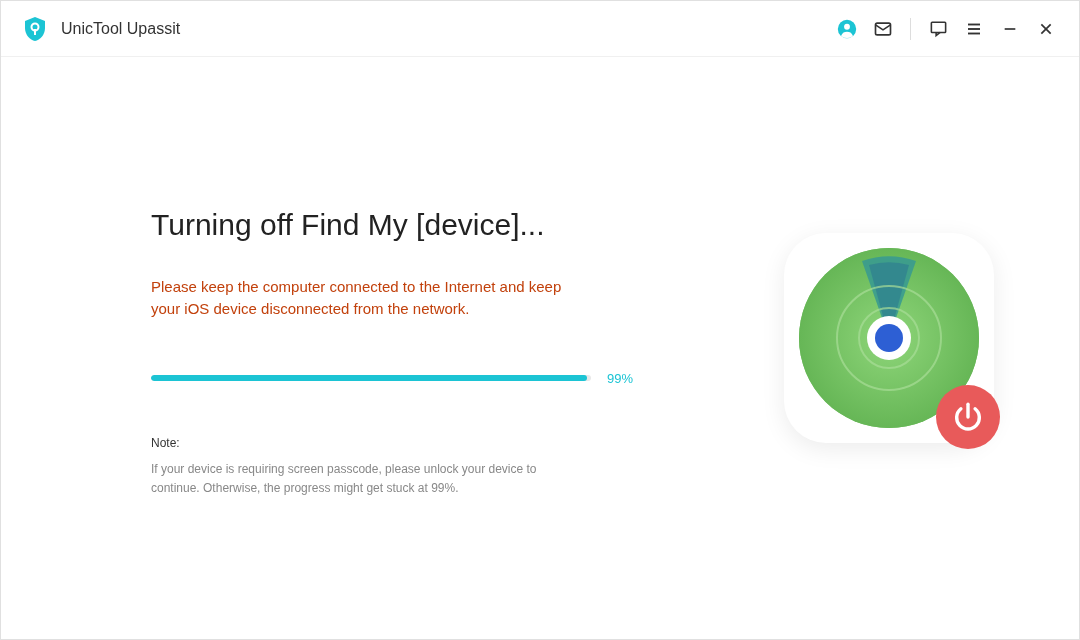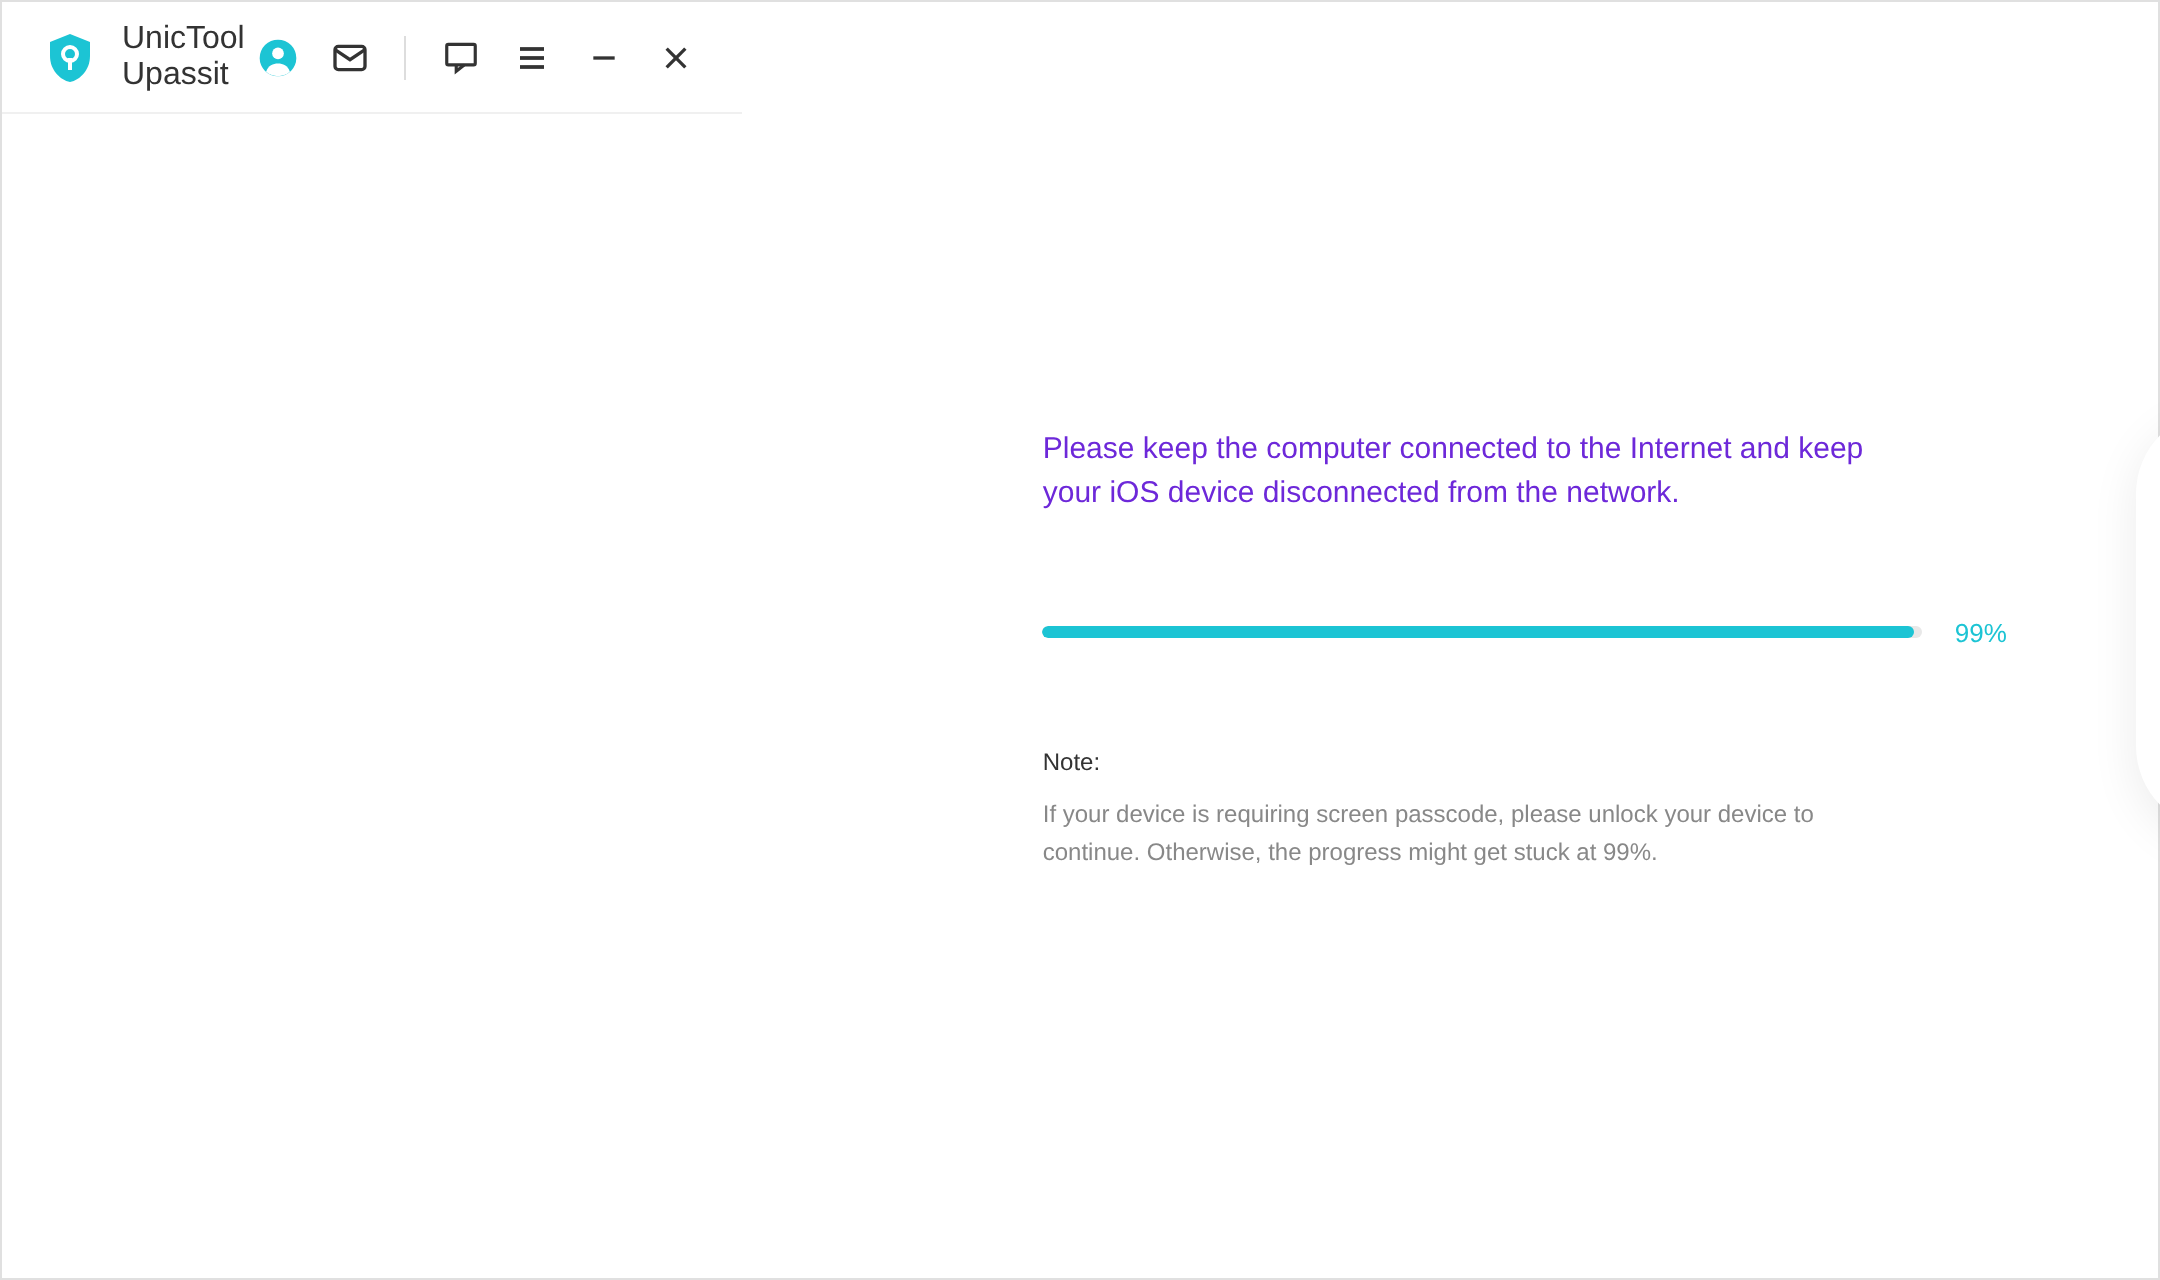--- a/index.html
+++ b/index.html
@@ -9,21 +9,21 @@
       width: 1080px;
       height: 640px;
       overflow: hidden;
     }
     .window {
       width: 1080px;
       height: 640px;
       background: #ffffff;
       border: 1px solid #e0e0e0;
       display: flex;
-      flex-direction: row;
+      flex-direction: column;
     }
     .titlebar {
       height: 56px;
       display: flex;
       align-items: center;
       padding: 0 16px 0 20px;
       border-bottom: 1px solid #f0f0f0;
     }
     .app-logo {
       width: 28px;
@@ -72,21 +72,21 @@
     }
     .heading {
       font-size: 30px;
       font-weight: 400;
       color: #222;
       margin-bottom: 34px;
       padding-left: 90px;
     }
     .description {
       font-size: 15px;
-      color: #6d28d9;
+      color: #c2410c;
       line-height: 1.5;
       margin-bottom: 50px;
       padding-left: 90px;
       max-width: 520px;
     }
     .progress-container {
       display: flex;
       align-items: center;
       gap: 16px;
       margin-bottom: 50px;
@@ -204,20 +204,21 @@
         <svg width="16" height="16" viewBox="0 0 24 24" stroke="#333" stroke-width="2.5">
           <line x1="5" y1="5" x2="19" y2="19"></line>
           <line x1="19" y1="5" x2="5" y2="19"></line>
         </svg>
       </div>
     </div>
   </div>
 
   <div class="content">
     <div class="left">
+      <h1 class="heading">Turning off Find My [device]...</h1>
       <p class="description">Please keep the computer connected to the Internet and keep your iOS device disconnected from the network.</p>
       <div class="progress-container">
         <div class="progress-bar">
           <div class="progress-fill" style="width:99%"></div>
         </div>
         <span class="progress-percent">99%</span>
       </div>
       <div class="note-label">Note:</div>
       <p class="note-text">If your device is requiring screen passcode, please unlock your device to continue. Otherwise, the progress might get stuck at 99%.</p>
     </div>

